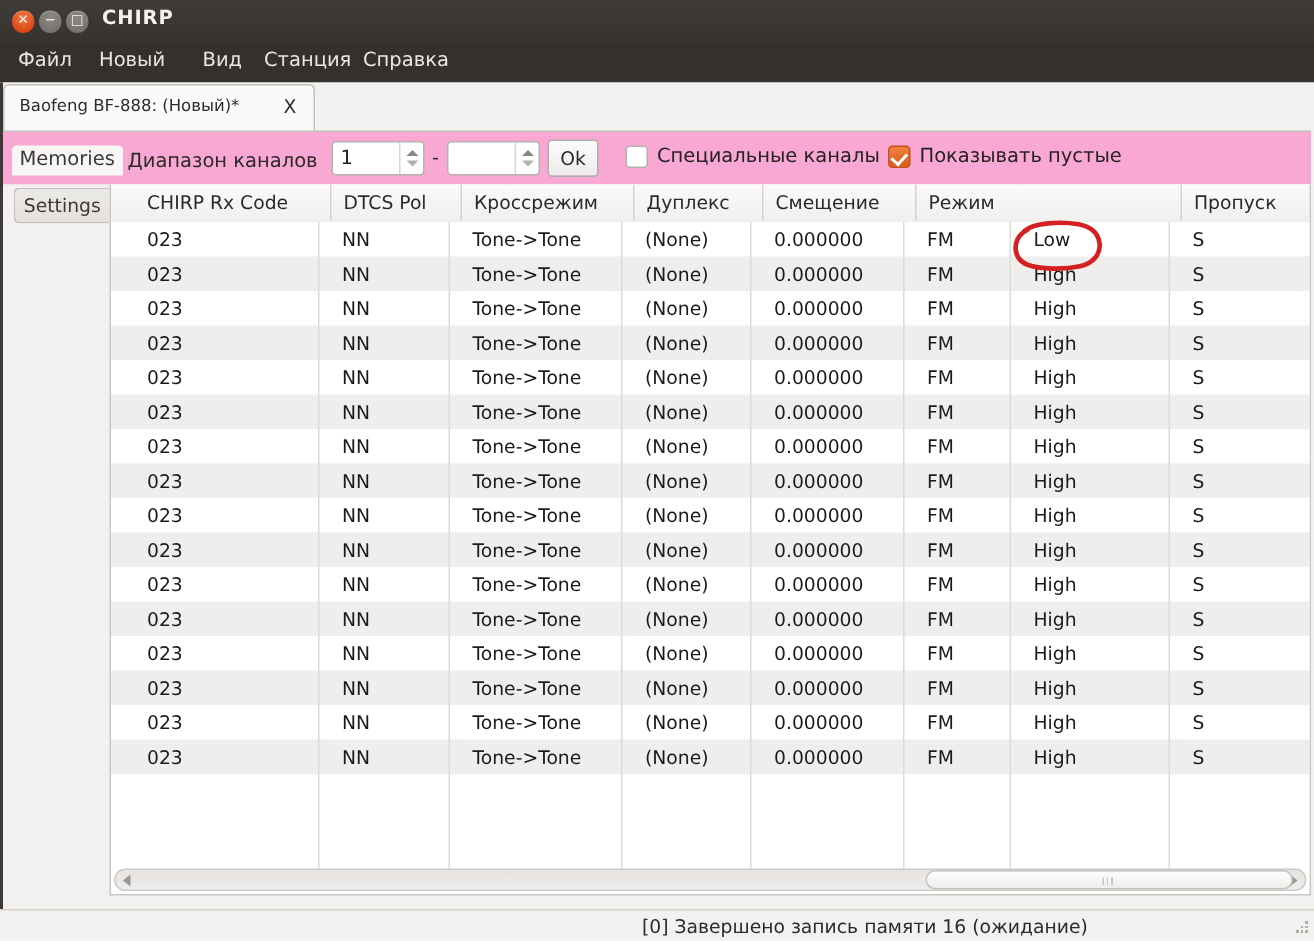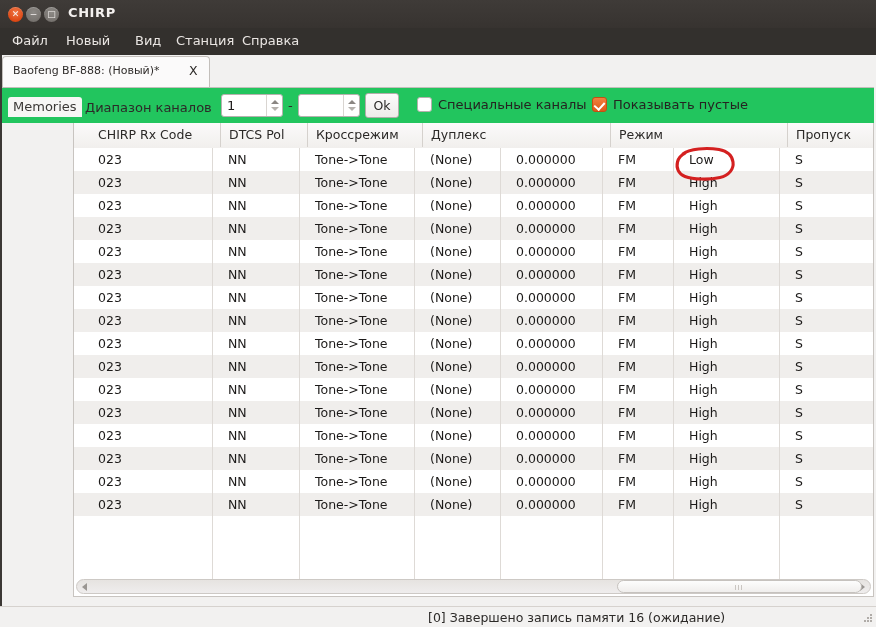--- a/index.html
+++ b/index.html
@@ -118,21 +118,21 @@
     left: 2px; top: 87px;
     width: 872px; height: 1px;
     background: #c3bfbb;
   }
 
   
   .toolbar {
     position: absolute;
     left: 2px; top: 88px;
     width: 872px; height: 35px;
-    background: #22c55e;
+    background: #f9a8d4;
   }
   .memories-tab {
     position: absolute;
     left: 6px; top: 9px;
     font-size: 13px;
     color: #3b3836;
     background: #f7f6f5;
     padding: 2px 5px 3px 5px;
     border-radius: 3px 3px 0 0;
     white-space: nowrap;
@@ -477,27 +477,31 @@
       <div class="chk-box off"></div>
       <div class="chk-label">Специальные каналы</div>
     </div>
 
     <div class="chk-wrap chk-2">
       <div class="chk-box on"></div>
       <div class="chk-label">Показывать пустые</div>
     </div>
   </div>
 
+  <div class="sidebar">
+    <div class="settings-tab">Settings</div>
+  </div>
 
   <div class="tablewrap">
     <div class="thead" id="thead">
         <div class="th first" style="left: 16px; width: 129px;">CHIRP Rx Code</div>
         <div class="th" style="left: 146px; width: 86px;">DTCS Pol</div>
         <div class="th" style="left: 233px; width: 136px;">Кроссрежим</div>
         <div class="th" style="left: 348px; width: 85px;">Дуплекс</div>
+        <div class="th" style="left: 434px; width: 101px;">Смещение</div>
         <div class="th" style="left: 536px; width: 50px;">Режим</div>
         <div class="th" style="left: 713px; width: 86px;">Пропуск</div>
       </div>
     <div class="tbody" id="tbody">
         <div class="trow odd" style="top: 0px;">
           <div class="td" style="left: 16px; width: 129px;">023</div>
           <div class="td" style="left: 146px; width: 86px;">NN</div>
           <div class="td" style="left: 233px; width: 114px;">Tone-&gt;Tone</div>
           <div class="td" style="left: 348px; width: 85px;">(None)</div>
           <div class="td" style="left: 434px; width: 101px;">0.000000</div>

